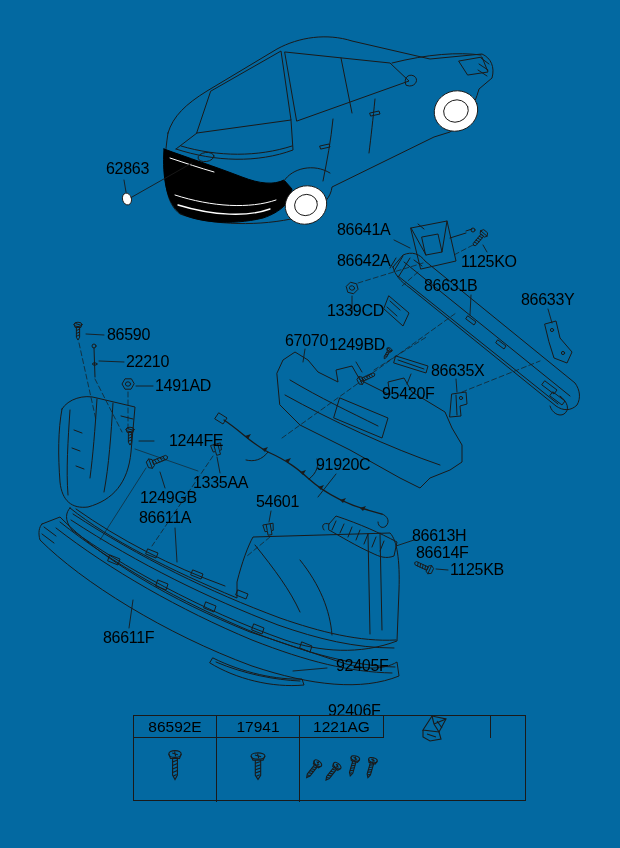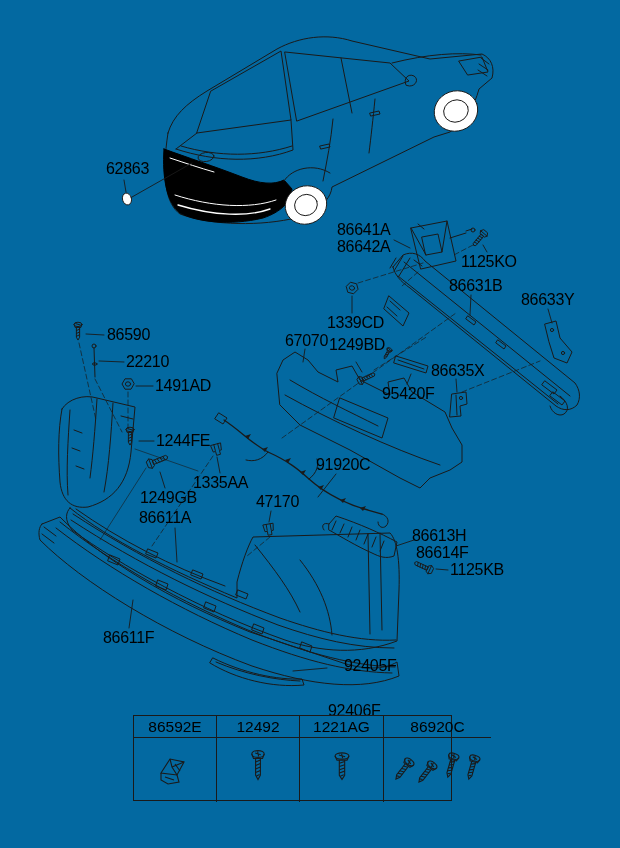--- a/index.html
+++ b/index.html
@@ -1,21 +1,21 @@
 <!DOCTYPE html>
 <html><head>
 <meta charset="utf-8">
 <style>
   html,body{margin:0;padding:0;background:#fff;}
   .stage{position:relative;width:620px;height:848px;background:#0369a1;overflow:hidden;
          font-family:Liberation Sans, sans-serif;}
   .art{position:absolute;left:0;top:0;}
   .callout{position:absolute;font-size:16px;line-height:17px;color:#000;
            letter-spacing:-0.3px;white-space:nowrap;}
-  .hw-table{position:absolute;left:133px;top:715px;width:319px;height:86px;
+  .hw-table{position:absolute;left:133px;top:715px;width:393px;height:86px;
             display:grid;grid-template-columns:83px 83px 84px 107px;
             grid-template-rows:22px 64px;border:1.2px solid #1a1a1a;box-sizing:border-box;}
   .hw-cell{border-right:1px solid #1a1a1a;border-bottom:1px solid #1a1a1a;
            display:flex;align-items:center;justify-content:center;box-sizing:border-box;}
   .hw-cell.last{border-right:none;}
   .hw-cell.body{border-bottom:none;}
   .hw-head{font-size:15.5px;color:#000;}
   svg *{vector-effect:non-scaling-stroke;}
 </style>
 </head>
@@ -247,57 +247,54 @@
       <path d="M418,272 L402,286"></path>
     </g>
     <g stroke-width="0.6">
       <path d="M146,468 L100,540"></path>
       <path d="M135,449 L198,471"></path>
     </g>
   </svg>
 
   <div class="callout" style="left:106px;top:160px">62863</div>
   <div class="callout" style="left:337px;top:221px">86641A</div>
-  <div class="callout" style="left:337px;top:238px">86642A</div>
+  <div class="callout" style="left:337px;top:252px">86642A</div>
   <div class="callout" style="left:461px;top:253px">1125KO</div>
-  <div class="callout" style="left:449px;top:277px">86631B</div>
+  <div class="callout" style="left:424px;top:277px">86631B</div>
   <div class="callout" style="left:521px;top:291px">86633Y</div>
-  <div class="callout" style="left:327px;top:314px">1339CD</div>
+  <div class="callout" style="left:327px;top:302px">1339CD</div>
   <div class="callout" style="left:285px;top:332px">67070</div>
   <div class="callout" style="left:329px;top:336px">1249BD</div>
   <div class="callout" style="left:382px;top:385px">95420F</div>
   <div class="callout" style="left:431px;top:362px">86635X</div>
   <div class="callout" style="left:107px;top:326px">86590</div>
   <div class="callout" style="left:126px;top:353px">22210</div>
   <div class="callout" style="left:155px;top:377px">1491AD</div>
-  <div class="callout" style="left:156px;top:432px">1244FE</div>
+  <div class="callout" style="left:169px;top:432px">1244FE</div>
   <div class="callout" style="left:140px;top:489px">1249GB</div>
   <div class="callout" style="left:193px;top:474px">1335AA</div>
   <div class="callout" style="left:139px;top:509px">86611A</div>
-  <div class="callout" style="left:256px;top:493px">47170</div>
+  <div class="callout" style="left:256px;top:493px">54601</div>
   <div class="callout" style="left:316px;top:456px">91920C</div>
   <div class="callout" style="left:412px;top:527px">86613H</div>
   <div class="callout" style="left:416px;top:544px">86614F</div>
   <div class="callout" style="left:450px;top:561px">1125KB</div>
   <div class="callout" style="left:103px;top:629px">86611F</div>
-  <div class="callout" style="left:344px;top:657px">92405F</div>
+  <div class="callout" style="left:336px;top:657px">92405F</div>
   <div class="callout" style="left:328px;top:702px">92406F</div>
 
   <div class="hw-table">
     <div class="hw-cell">
         <span class="hw-head">86592E</span>
       </div>
     <div class="hw-cell">
-        <span class="hw-head">12492</span>
+        <span class="hw-head">17941</span>
       </div>
     <div class="hw-cell">
         <span class="hw-head">1221AG</span>
-      </div>
-    <div class="hw-cell last">
-        <span class="hw-head">86920C</span>
       </div>
 
     <div class="hw-cell body">
       <svg width="44" height="46" viewBox="0 0 44 46" fill="none" stroke="#1a1a1a" stroke-width="1.1">
         <path d="M8,26 L17,12 L31,15 L24,28 Z"></path>
         <path d="M8,26 L8,33 L15,37 L26,35 L24,28"></path>
         <path d="M17,12 L19,20 L24,28 M19,20 L31,15"></path>
         <path d="M12,30 l9,3 M22,17 l5,7"></path>
       </svg>
     </div>

